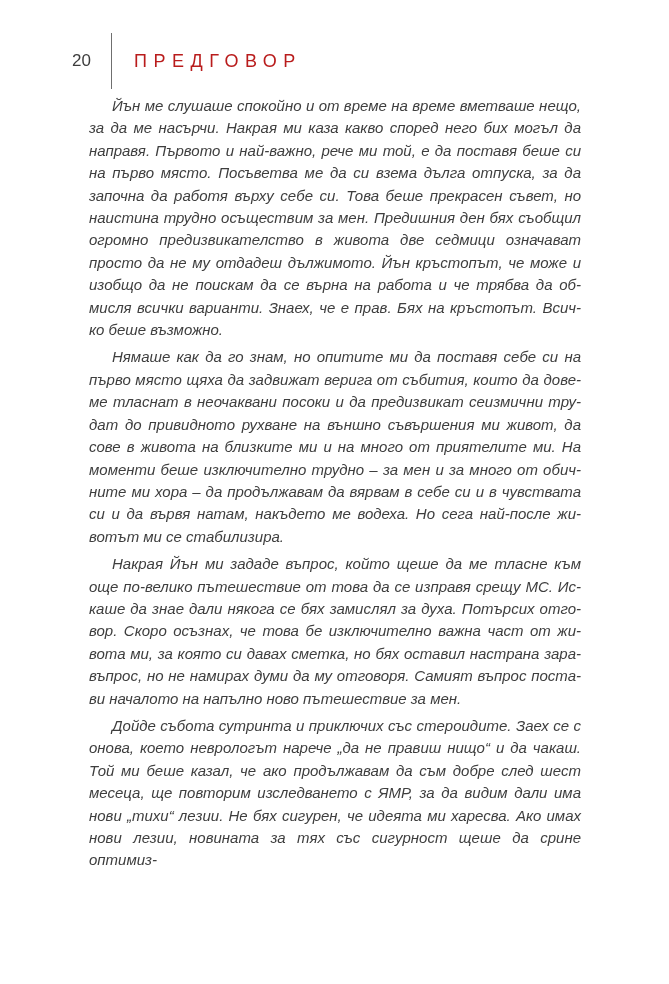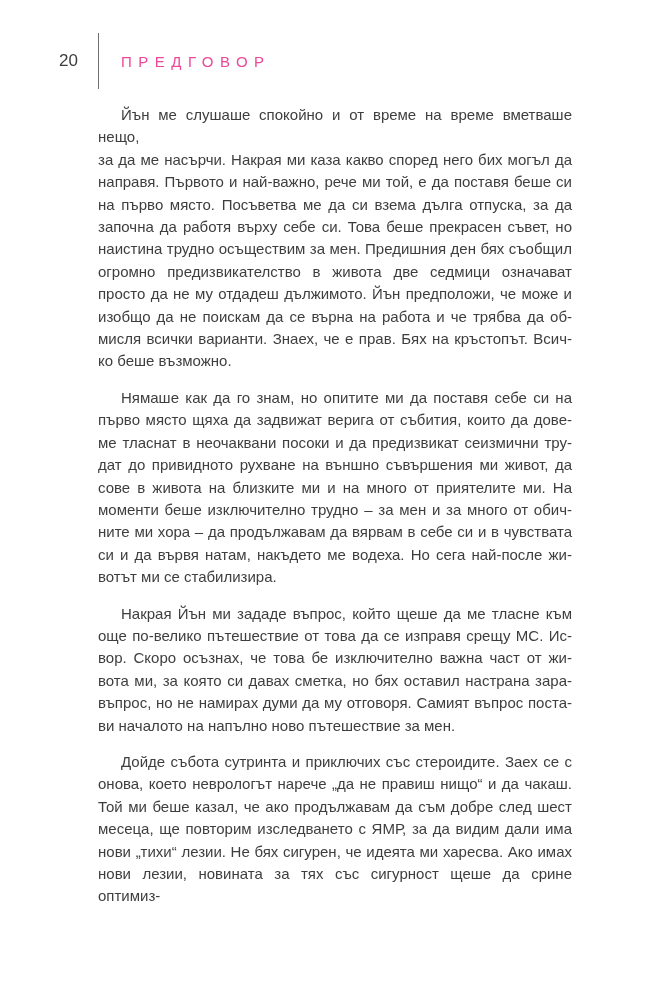--- a/index.html
+++ b/index.html
@@ -9,57 +9,57 @@
     font-family: "Liberation Sans", "DejaVu Sans", sans-serif;
     overflow: hidden;
   }
   .page {
     position: relative;
     width: 669px; height: 984px;
     background: #ffffff;
   }
   .page-header {
     position: absolute;
-    top: 33px; left: 0;
+    top: 33px; left: 13px;
     height: 56px;
     display: flex;
     align-items: center;
     color: #3d3d3d;
   }
   .page-number {
     margin-left: 59px;
     font-size: 17px;
     min-width: 24px;
     color: #3d3d3d;
   }
   .header-rule {
     width: 1px;
     height: 56px;
     background: #6f6f6f;
     margin-left: 15px;
     flex: 0 0 auto;
   }
   .running-head {
     margin: 0 0 0 22px;
-    font-size: 15px;
+    font-size: 18px;
     font-weight: 400;
     letter-spacing: 6.5px;
-    color: #ec4899;
+    color: #b91c1c;
     white-space: nowrap;
   }
   .body-text {
     position: absolute;
     left: 84px;
     top: 90px;
     width: 502px;
     color: #3e3e3e;
     font-size: 15px;
     line-height: 22.4px;
   }
-  .para { margin: 14px; padding: 0; }
+  .para { margin: 5px; padding: 0; font-style: italic; }
   .para .line {
     text-align: justify;
     text-align-last: justify;
   }
   .para .line.line-first { text-indent: 23px; }
   .para .line.line-last  { text-align-last: left; }
   .para[data-justify-last="true"] .line.line-last { text-align-last: justify; }
 </style>
 </head>
 <body>
@@ -74,39 +74,40 @@
 
   <main class="body-text">
     <div class="para">
         <div class="line line-first">Йън ме слушаше спокойно и от време на време вметваше нещо,</div>
         <div class="line">за да ме насърчи. Накрая ми каза какво според него бих могъл да</div>
         <div class="line">направя. Първото и най-важно, рече ми той, е да поставя беше си</div>
         <div class="line">на първо място. Посъветва ме да си взема дълга отпуска, за да</div>
         <div class="line">започна да работя върху себе си. Това беше прекрасен съвет, но</div>
         <div class="line">наистина трудно осъществим за мен. Предишния ден бях съобщил</div>
         <div class="line">огромно предизвикателство в живота две седмици означават</div>
-        <div class="line">просто да не му отдадеш дължимото. Йън предположи, че може и</div>
+        <div class="line">просто да не му отдадеш дължимото. Йън кръстопът, че може и</div>
         <div class="line">изобщо да не поискам да се върна на работа и че трябва да об-</div>
         <div class="line">мисля всички варианти. Знаех, че е прав. Бях на кръстопът. Всич-</div>
         <div class="line line-last">ко беше възможно.</div>
       </div>
     <div class="para">
         <div class="line line-first">Нямаше как да го знам, но опитите ми да поставя себе си на</div>
         <div class="line">първо място щяха да задвижат верига от събития, които да дове-</div>
         <div class="line">ме тласнат в неочаквани посоки и да предизвикат сеизмични тру-</div>
         <div class="line">дат до привидното рухване на външно съвършения ми живот, да</div>
         <div class="line">сове в живота на близките ми и на много от приятелите ми. На</div>
         <div class="line">моменти беше изключително трудно – за мен и за много от обич-</div>
         <div class="line">ните ми хора – да продължавам да вярвам в себе си и в чувствата</div>
         <div class="line">си и да вървя натам, накъдето ме водеха. Но сега най-после жи-</div>
         <div class="line line-last">вотът ми се стабилизира.</div>
       </div>
     <div class="para">
         <div class="line line-first">Накрая Йън ми зададе въпрос, който щеше да ме тласне към</div>
         <div class="line">още по-велико пътешествие от това да се изправя срещу МС. Ис-</div>
+        <div class="line">каше да знае дали някога се бях замислял за духа. Потърсих отго-</div>
         <div class="line">вор. Скоро осъзнах, че това бе изключително важна част от жи-</div>
         <div class="line">вота ми, за която си давах сметка, но бях оставил настрана зара-</div>
         <div class="line">въпрос, но не намирах думи да му отговоря. Самият въпрос поста-</div>
         <div class="line line-last">ви началото на напълно ново пътешествие за мен.</div>
       </div>
     <div class="para" data-justify-last="true">
         <div class="line line-first">Дойде събота сутринта и приключих със стероидите. Заех се с</div>
         <div class="line">онова, което неврологът нарече „да не правиш нищо“ и да чакаш.</div>
         <div class="line">Той ми беше казал, че ако продължавам да съм добре след шест</div>
         <div class="line">месеца, ще повторим изследването с ЯМР, за да видим дали има</div>

